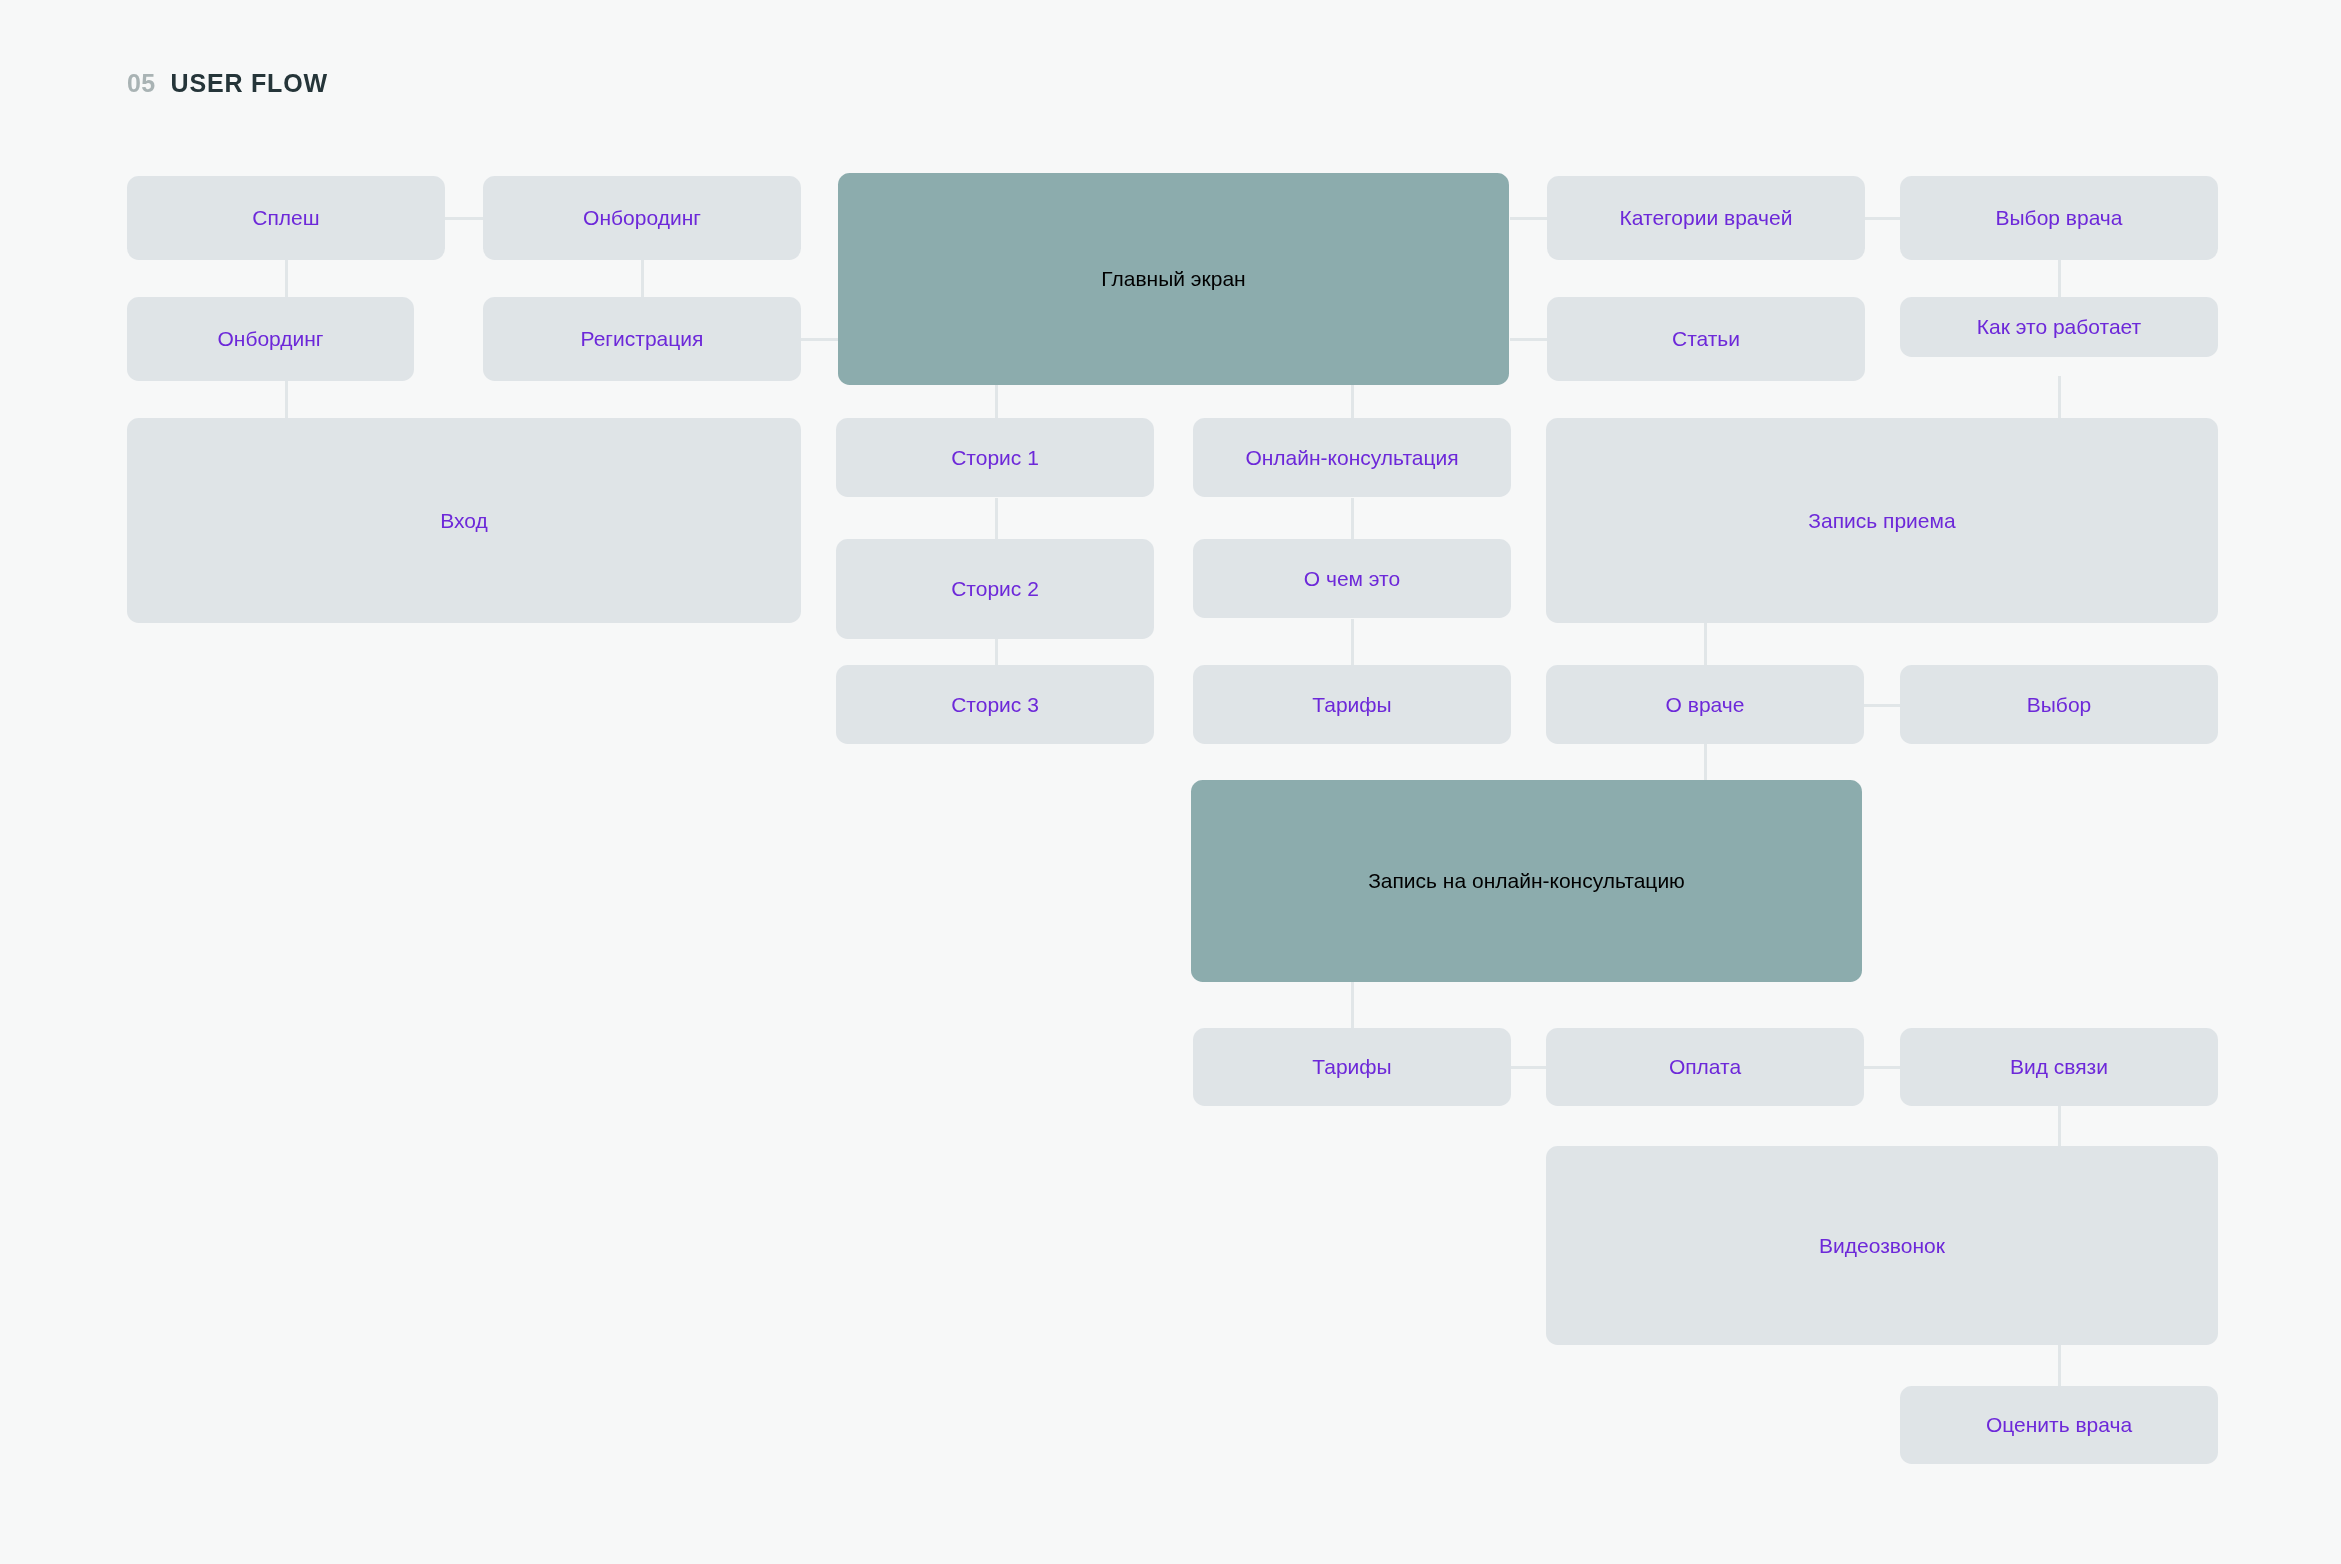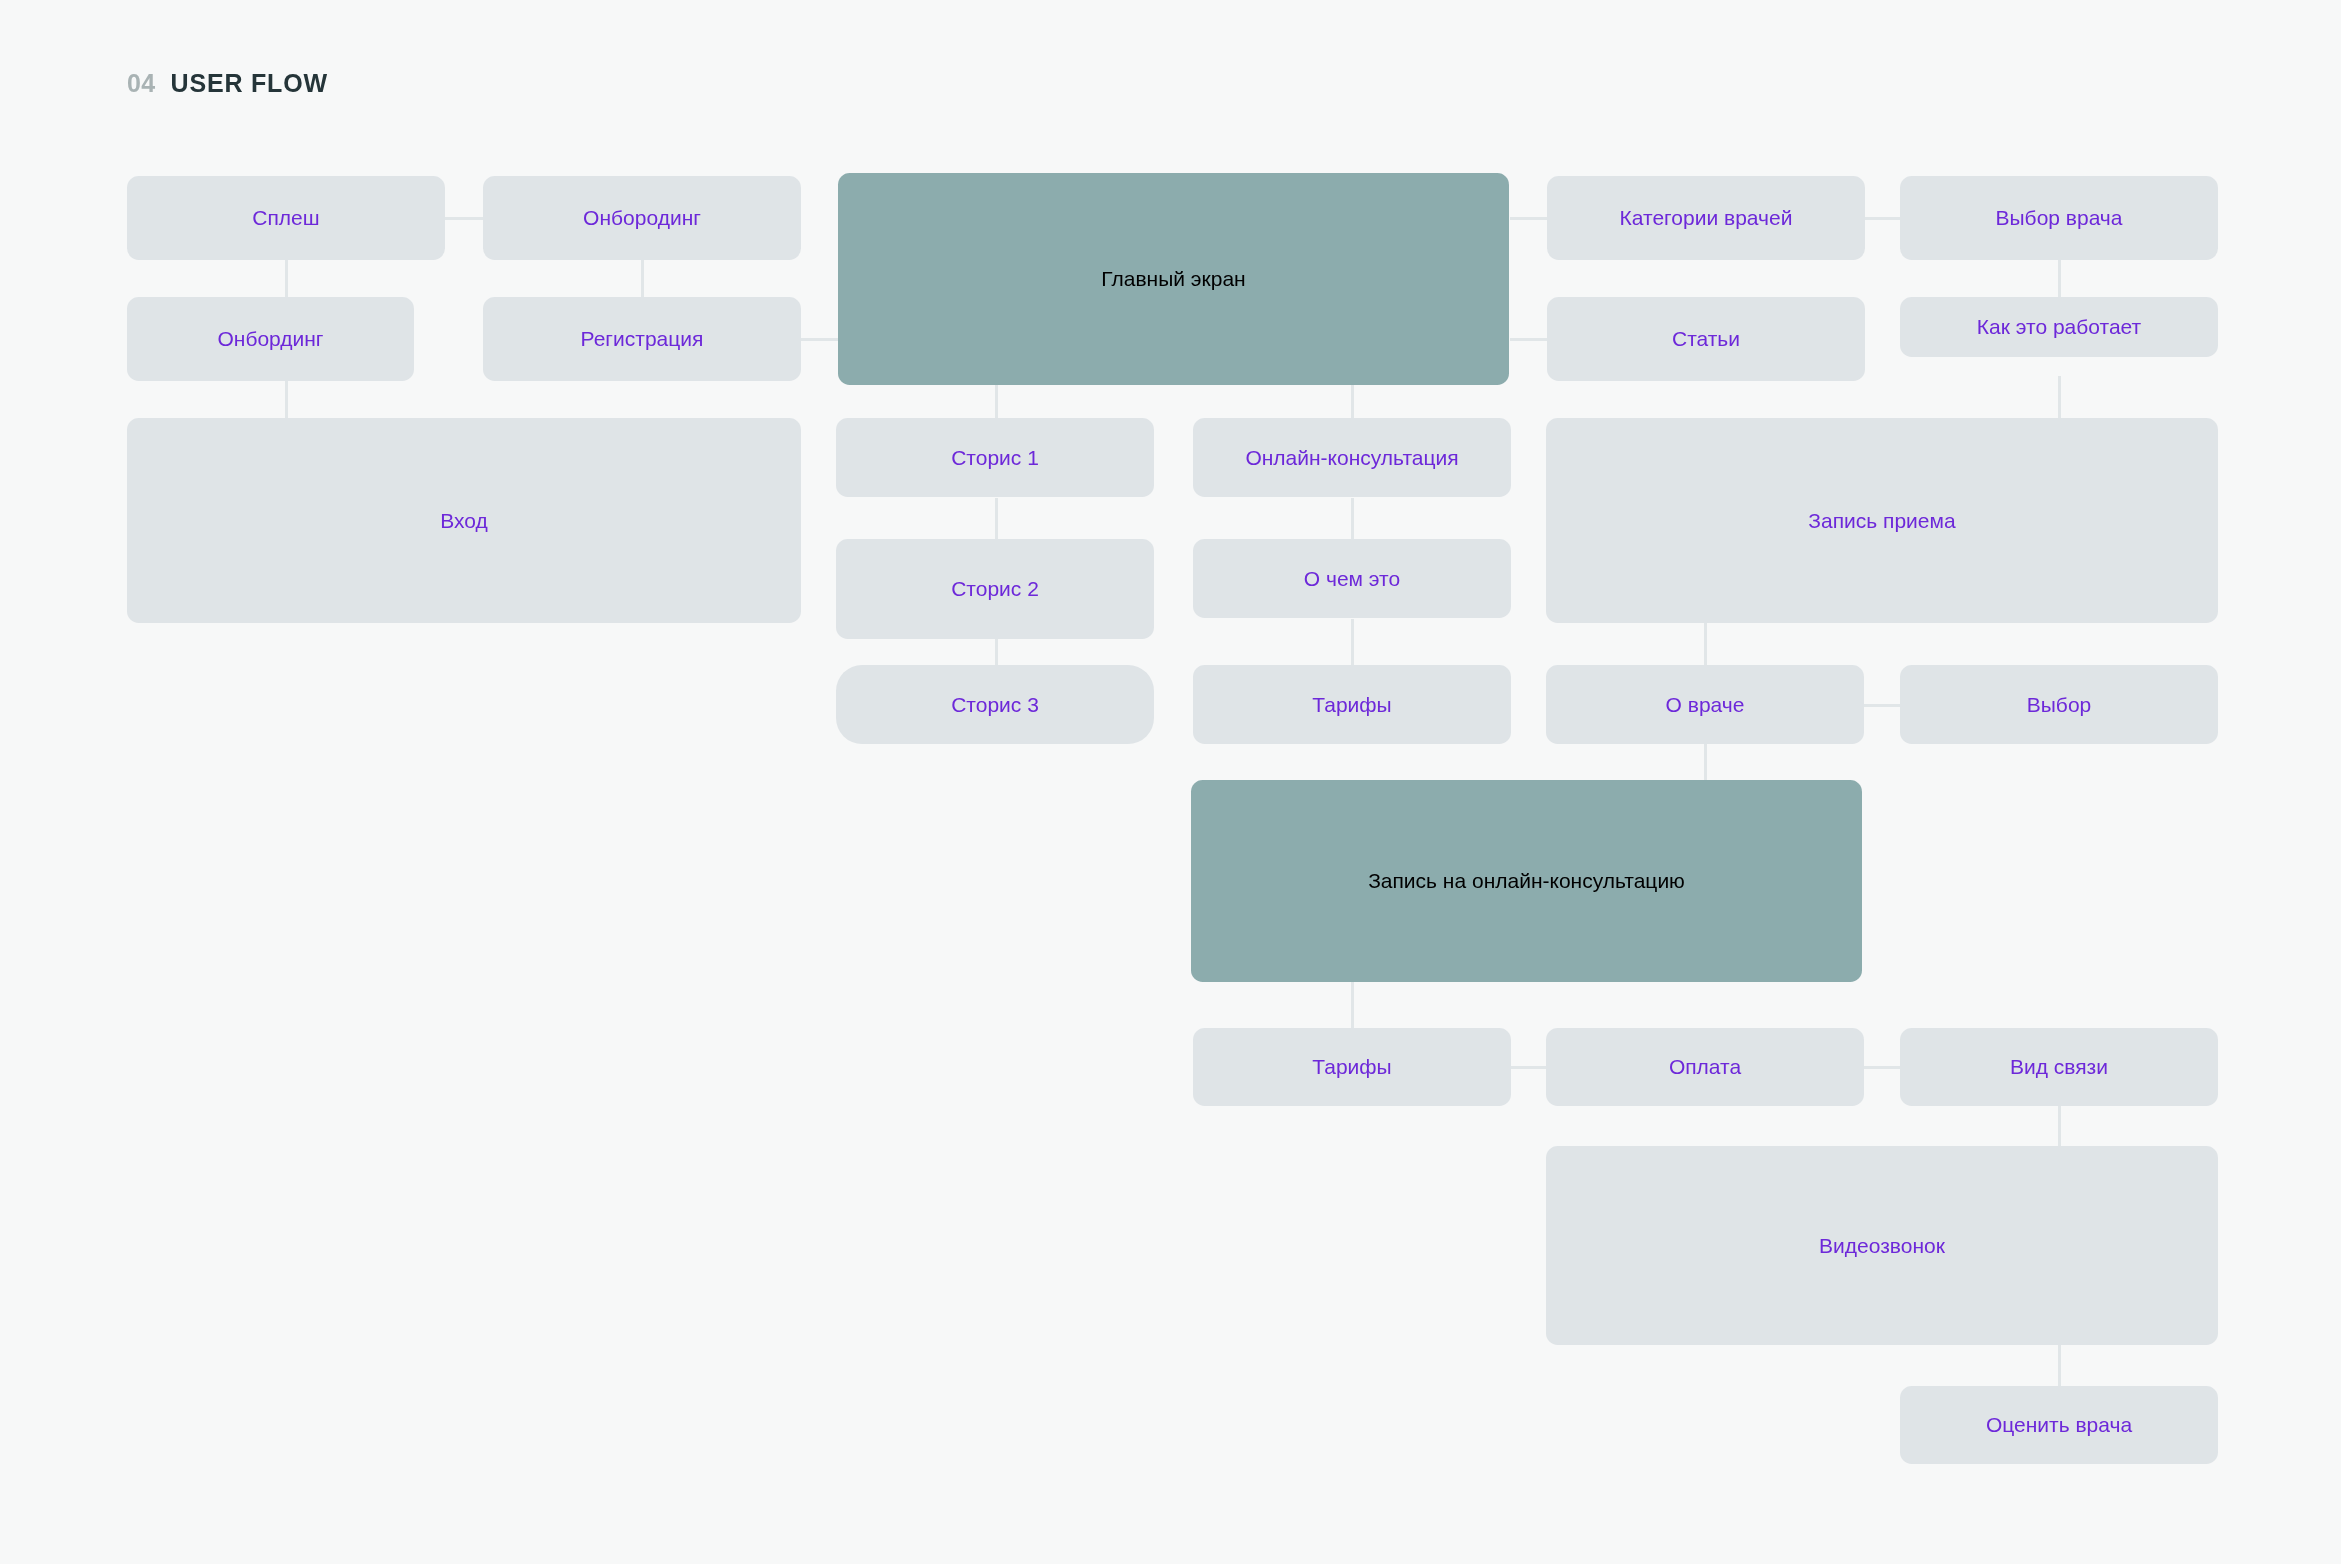--- a/index.html
+++ b/index.html
@@ -53,21 +53,21 @@
   }
   .conn.v { width: 2.5px; }
   .conn.h { height: 2.5px; }
 </style>
 </head>
 <body>
 
 <div id="canvas">
 
   <div class="page-header">
-    <span class="hdr-num">04</span>
+    <span class="hdr-num">05</span>
     <span class="hdr-title">USER FLOW</span>
   </div>
 
   <div class="conn h" style="left:443px; top:217px; width:42px;"></div>
 
   <div class="conn v" style="left:285px; top:255px; height:47px;"></div>
 
   <div class="conn v" style="left:641px; top:255px; height:47px;"></div>
 
   <div class="conn v" style="left:285px; top:376px; height:47px;"></div>
@@ -154,21 +154,21 @@
     <span class="label">Запись приема</span>
   </div>
 
   <div class="node" style="left:836px; top:539px; width:318px; height:100px;">
     <span class="label">Сторис 2</span>
   </div>
   <div class="node" style="left:1193px; top:539px; width:318px; height:79px;">
     <span class="label">О чем это</span>
   </div>
 
-  <div class="node" style="left:836px; top:665px; width:318px; height:79px;border-radius:26px;">
+  <div class="node" style="left:836px; top:665px; width:318px; height:79px;">
     <span class="label">Сторис 3</span>
   </div>
   <div class="node" style="left:1193px; top:665px; width:318px; height:79px;">
     <span class="label">Тарифы</span>
   </div>
   <div class="node" style="left:1546px; top:665px; width:318px; height:79px;">
     <span class="label">О враче</span>
   </div>
   <div class="node" style="left:1900px; top:665px; width:318px; height:79px;">
     <span class="label">Выбор</span>

